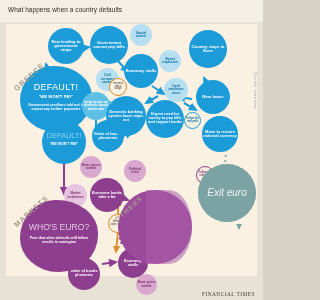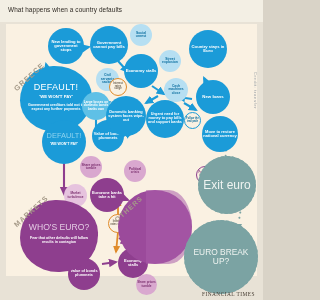--- a/index.html
+++ b/index.html
@@ -224,28 +224,24 @@
 
     <div class="blob blob-markets" style="left:14px;top:176px;width:78px;height:72px;"></div>
     <div class="bigtxt" style="left:14px;top:198px;width:78px;font-size:8.6px;color:#e3c9e3;">WHO'S EURO?</div>
     <div class="bigtxt" style="left:22px;top:212px;width:62px;font-size:3.6px;font-weight:bold;line-height:1.25;">Fear that other defaults will follow results in contagion</div>
     <div class="rot" style="left:12px;top:196px;font-size:7.2px;transform:rotate(-42deg);">MARKETS</div>
 
     <div class="blob blob-others" style="left:112px;top:166px;width:74px;height:74px;"></div>
     <div class="blob blob-others2" style="left:140px;top:166px;width:46px;height:74px;border-radius:0 50% 50% 0/0 50% 50% 0;opacity:.55;"></div>
     <div class="rot" style="left:112px;top:192px;font-size:6.8px;transform:rotate(-42deg);">OTHERS</div>
 
-    <div class="c teal" style="left:192px;top:132px;width:58px;height:58px;font-size:12px;">
+    <div class="c teal" style="left:192px;top:140px;width:58px;height:58px;font-size:10px;font-style:italic;">
       <div class="dash"></div>
       <span>Exit euro</span>
     </div>
 
-    <div class="c teal" style="left:178px;top:196px;width:74px;height:74px;font-size:8.4px;">
-      <div class="dash"></div>
-      <span>EURO BREAK UP?</span>
-    </div>
 
     <div class="vert" style="right:-1px;top:48px;">Credit: transfer</div>
 
   </div>
 
   <div class="credit">FINANCIAL TIMES</div>
 </div>
 
 </body></html>

